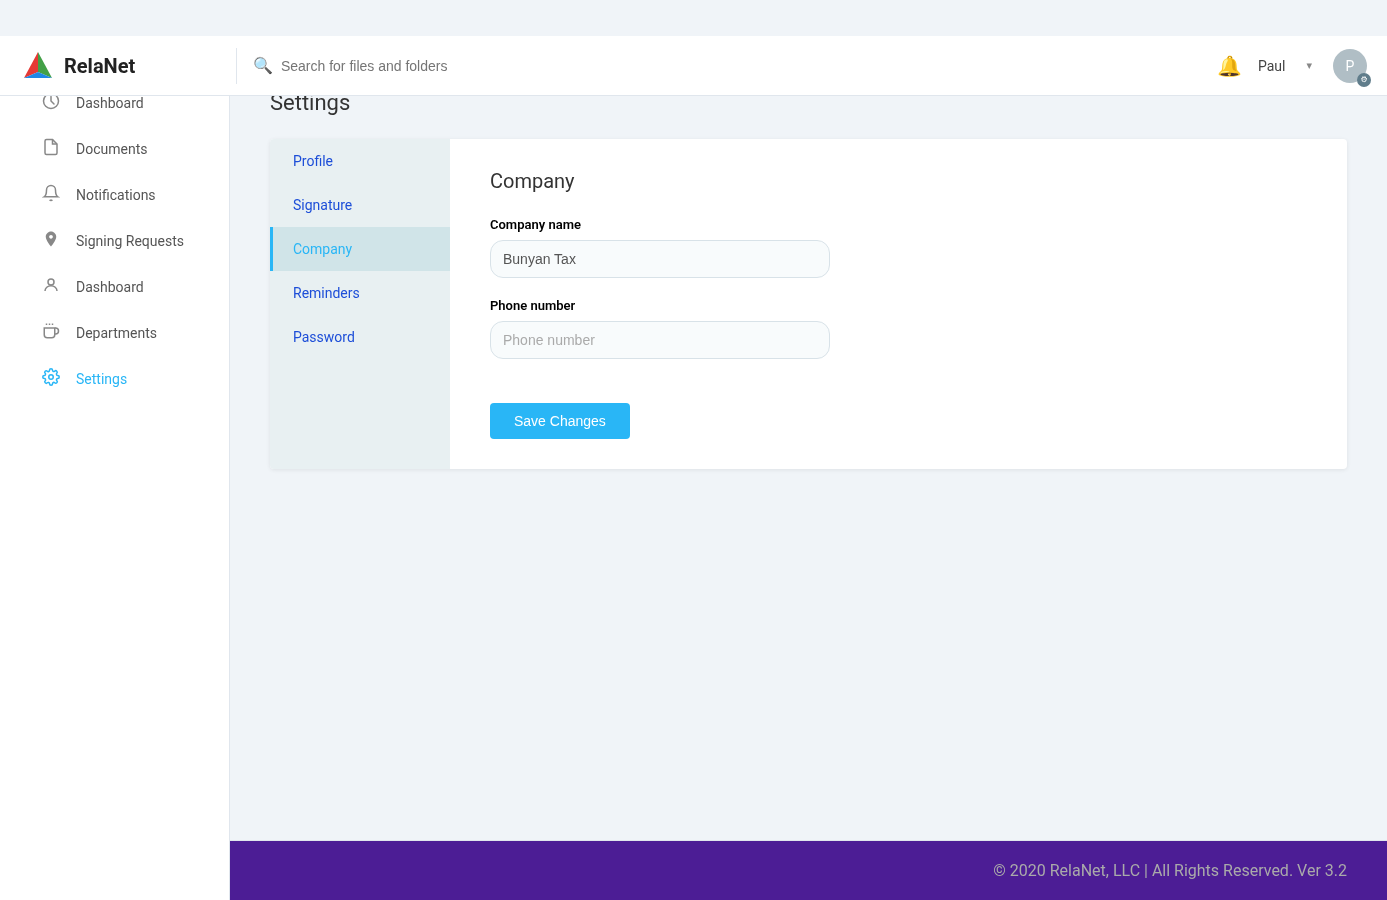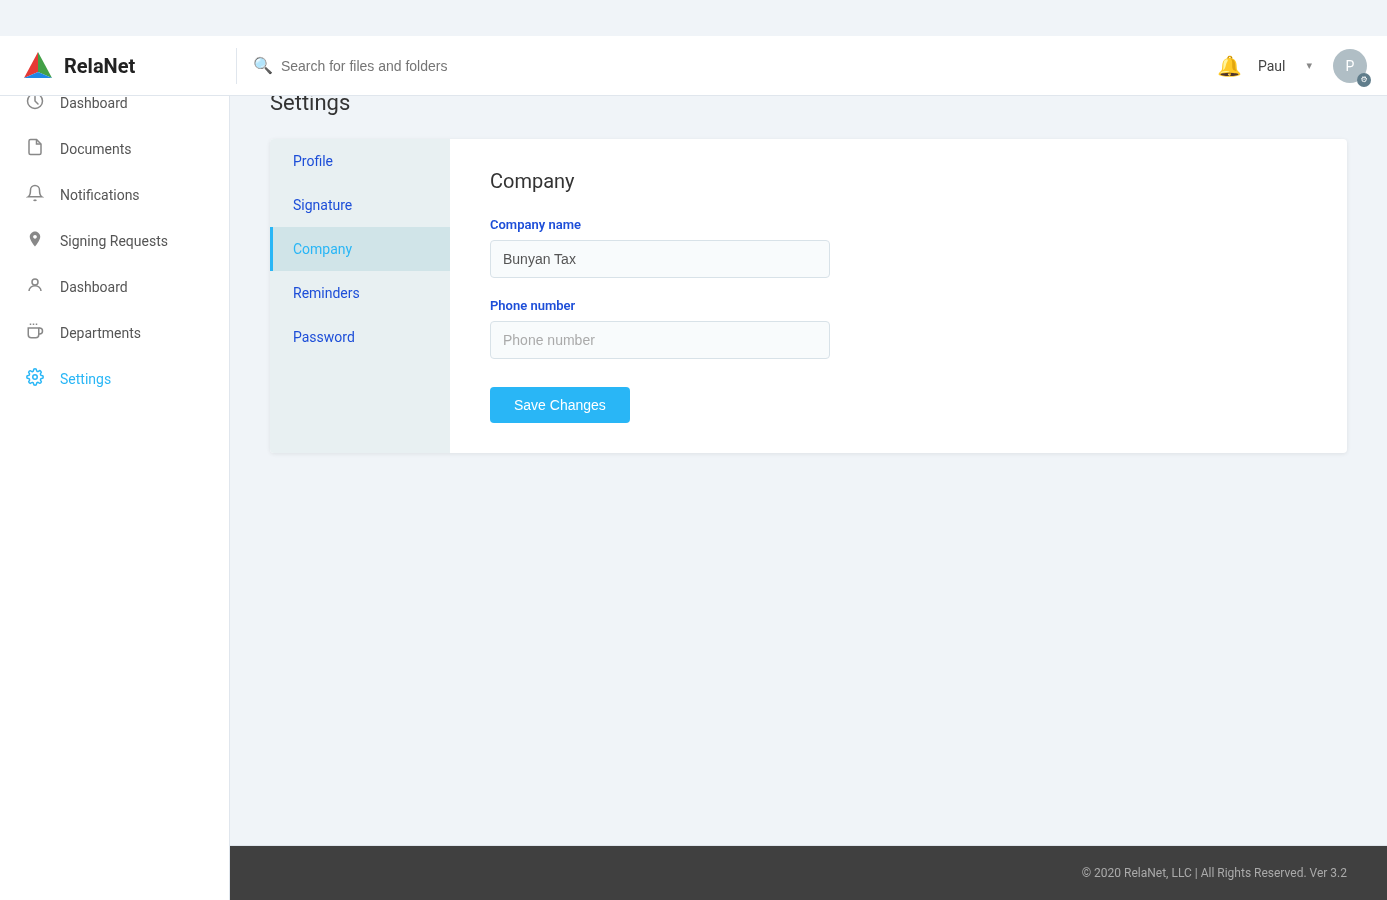--- a/index.html
+++ b/index.html
@@ -42,21 +42,21 @@
 
     
     .sidebar {
       width: 230px; background: #fff;
       border-right: 1px solid #e0e6ed;
       padding: 20px 0; flex-shrink: 0;
       min-height: calc(100vh - 60px);
     }
     .sidebar-item {
       display: flex; align-items: center; gap: 14px;
-      padding: 12px 24px; cursor: pointer;
+      padding: 12px 40px; cursor: pointer;
       color: #555; font-size: 14px;
       transition: background 0.15s;
     }
     .sidebar-item.active { color: #29b6f6; }
     .sidebar-item .si-icon { font-size: 18px; color: #888; width: 22px; text-align: center; }
     .sidebar-item.active .si-icon { color: #29b6f6; }
 
     
     .main-content { flex: 1; padding: 30px 40px; }
 
@@ -71,43 +71,43 @@
       padding: 14px 20px; cursor: pointer; color: #1d4ed8; font-size: 14px;
       transition: background 0.15s; border-left: 3px solid transparent;
     }
     .settings-menu-item.active { background: #d0e4e8; border-left-color: #29b6f6; color: #29b6f6; }
 
     
     .settings-form { flex: 1; padding: 30px 40px; }
     .settings-form h2 { font-size: 20px; font-weight: 400; color: #333; margin-bottom: 24px; }
 
     .form-group { margin-bottom: 20px; }
-    .form-label { font-size: 13px; font-weight: 600; color: #1d4ed8; margin-bottom: 8px; display: block; }
+    .form-label { font-size: 13px; font-weight: 600; color: #000000; margin-bottom: 8px; display: block; }
     .form-input {
       width: 340px; padding: 10px 12px;
-      border: 1px solid #d8e2e8; border-radius: 4px;
+      border: 1px solid #d8e2e8; border-radius: 13px;
       font-size: 14px; color: #555; background: #f8fbfc;
       outline: none;
     }
     .form-input::placeholder { color: #aaa; }
 
     .save-btn {
       background: #29b6f6; color: #fff;
       border: none; border-radius: 4px;
       padding: 10px 24px; font-size: 14px;
-      cursor: pointer; margin-top: 8px;
+      cursor: pointer; margin-top: 24px;
       transition: background 0.15s;
     }
 
     
     .footer {
       text-align: right; padding: 20px 40px;
-      color: #aaa; font-size: 12px;
+      color: #aaa; font-size: 16px;
       border-top: 1px solid #e0e6ed;
-      background: #404040;
+      background: #4c1d95;
     }
 
     
     .logo-svg { width: 36px; height: 36px; }
   </style>
 </head>
 <body>
 
 <nav class="topnav">
   <div class="logo-area">

